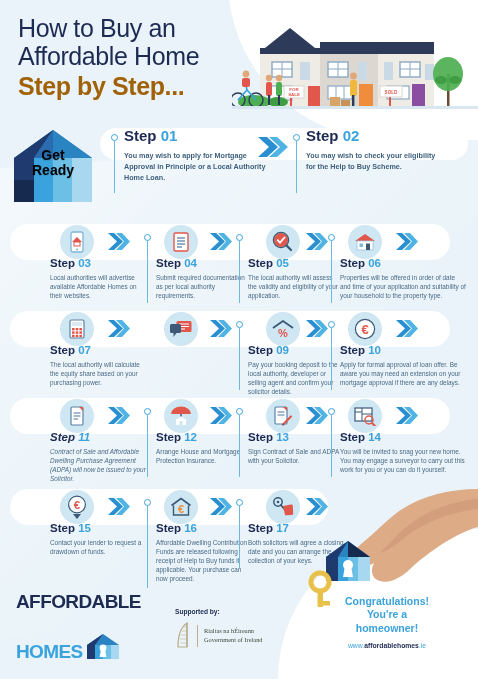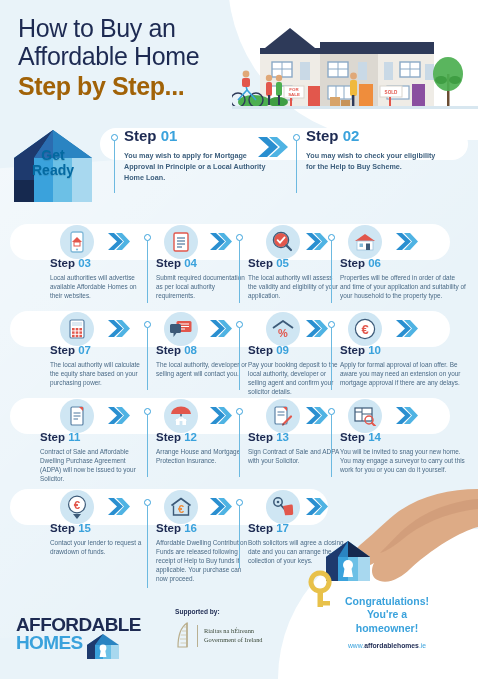--- a/index.html
+++ b/index.html
@@ -60,21 +60,21 @@
   }
   .steplabel .num{color:#3aa2dc;}
   .desc{
     font-size:6.4px;color:#4a6a86;line-height:1.42;margin-top:3px;
   }
 
   
   .getready{position:absolute;left:12px;top:128px;width:82px;height:76px;z-index:6;}
   .gr-text{
     position:absolute;left:0;top:20px;width:82px;text-align:center;
-    font-size:14px;font-weight:bold;color:#0369a1;line-height:1.05;
+    font-size:14px;font-weight:bold;color:#000000;line-height:1.05;
     text-shadow:0 1px 1px rgba(0,0,0,.12);
   }
 
   
   .toprow{position:absolute;left:100px;top:128px;width:368px;height:78px;z-index:4;}
   .toprow .pill2{
     position:absolute;left:0;top:0;width:368px;height:32px;background:#fff;border-radius:16px;
   }
   .big-steplabel{font-size:15px;font-weight:bold;color:#1d2a52;line-height:1;white-space:nowrap;}
   .big-steplabel .num{color:#3aa2dc;}
@@ -406,31 +406,20 @@
           <polygon points="8,2 14,2 22,10.5 14,19 8,19 16,10.5" fill="#4fb3e3"></polygon>
         </svg></div>
 
     <div class="cell" style="left:40px;top:34px;width:92px;">
       <div class="steplabel">
         <span>Step</span>
         <span class="num">07</span>
       </div>
       <div class="desc">The local authority will calculate the equity share based on your purchasing power.</div>
     </div>
-    <div class="cell" style="left:146px;top:34px;width:92px;">
-      <div class="tick" style="position:absolute;left:-12px;top:-24px;">
-        <div class="dot"></div>
-        <div class="stem" style="height:62px;"></div>
-      </div>
-      <div class="steplabel">
-        <span>Step</span>
-        <span class="num">08</span>
-      </div>
-      <div class="desc">The local authority, developer or selling agent will contact you.</div>
-    </div>
     <div class="cell" style="left:238px;top:34px;width:96px;">
       <div class="tick" style="position:absolute;left:-12px;top:-24px;">
         <div class="dot"></div>
         <div class="stem" style="height:62px;"></div>
       </div>
       <div class="steplabel">
         <span>Step</span>
         <span class="num">09</span>
       </div>
       <div class="desc">Pay your booking deposit to the local authority, developer or selling agent and confirm your solicitor details.</div>
@@ -501,21 +490,21 @@
         </svg></div>
     <div class="chev" style="left:296px;"><svg width="22" height="21" viewBox="0 0 22 21">
           <polygon points="0,2 6,2 15,10.5 6,19 0,19 9,10.5" fill="#2a8fd0"></polygon>
           <polygon points="8,2 14,2 22,10.5 14,19 8,19 16,10.5" fill="#4fb3e3"></polygon>
         </svg></div>
     <div class="chev" style="left:386px;"><svg width="22" height="21" viewBox="0 0 22 21">
           <polygon points="0,2 6,2 15,10.5 6,19 0,19 9,10.5" fill="#2a8fd0"></polygon>
           <polygon points="8,2 14,2 22,10.5 14,19 8,19 16,10.5" fill="#4fb3e3"></polygon>
         </svg></div>
 
-    <div class="cell" style="left:30px;top:34px;width:102px;">
+    <div class="cell" style="left:40px;top:34px;width:102px;font-style:italic;">
       <div class="steplabel">
         <span>Step</span>
         <span class="num">11</span>
       </div>
       <div class="desc">Contract of Sale and Affordable Dwelling Purchase Agreement (ADPA) will now be issued to your Solicitor.</div>
     </div>
     <div class="cell" style="left:146px;top:34px;width:92px;">
       <div class="tick" style="position:absolute;left:-12px;top:-24px;">
         <div class="dot"></div>
         <div class="stem" style="height:62px;"></div>
@@ -640,21 +629,21 @@
         <rect x="17" y="30" width="7" height="4.5" fill="#e8c14a"></rect>
         <rect x="17" y="40" width="6" height="4.5" fill="#e8c14a"></rect>
       </g>
     </svg>
   </div>
 
   <div class="footer">
 
     <div class="logo">
       <div class="logo-l1">AFFORDABLE</div>
-      <div style="display:flex;gap:3px;">
+      <div style="display:flex;align-items:flex-end;gap:3px;margin-top:23px;">
         <div class="logo-l2">HOMES</div>
         <svg width="34" height="26" viewBox="0 0 34 26" style="margin-bottom:1px;">
           <polygon points="17,0 33,11 33,25 1,25 1,11" fill="#2a84c2"></polygon>
           <polygon points="17,0 1,11 1,25 9,25 9,11" fill="#1e3a6e"></polygon>
           <polygon points="9,11 17,11 17,25 9,25" fill="#3aa2dc"></polygon>
           <polygon points="17,11 25,11 25,25 17,25" fill="#6cc0e6"></polygon>
           <polygon points="25,11 33,11 33,25 25,25" fill="#a8d8ef"></polygon>
           <circle cx="17" cy="14" r="3.4" fill="#fff"></circle>
           <polygon points="15,15 19,15 20.4,23 13.6,23" fill="#fff"></polygon>
         </svg>

